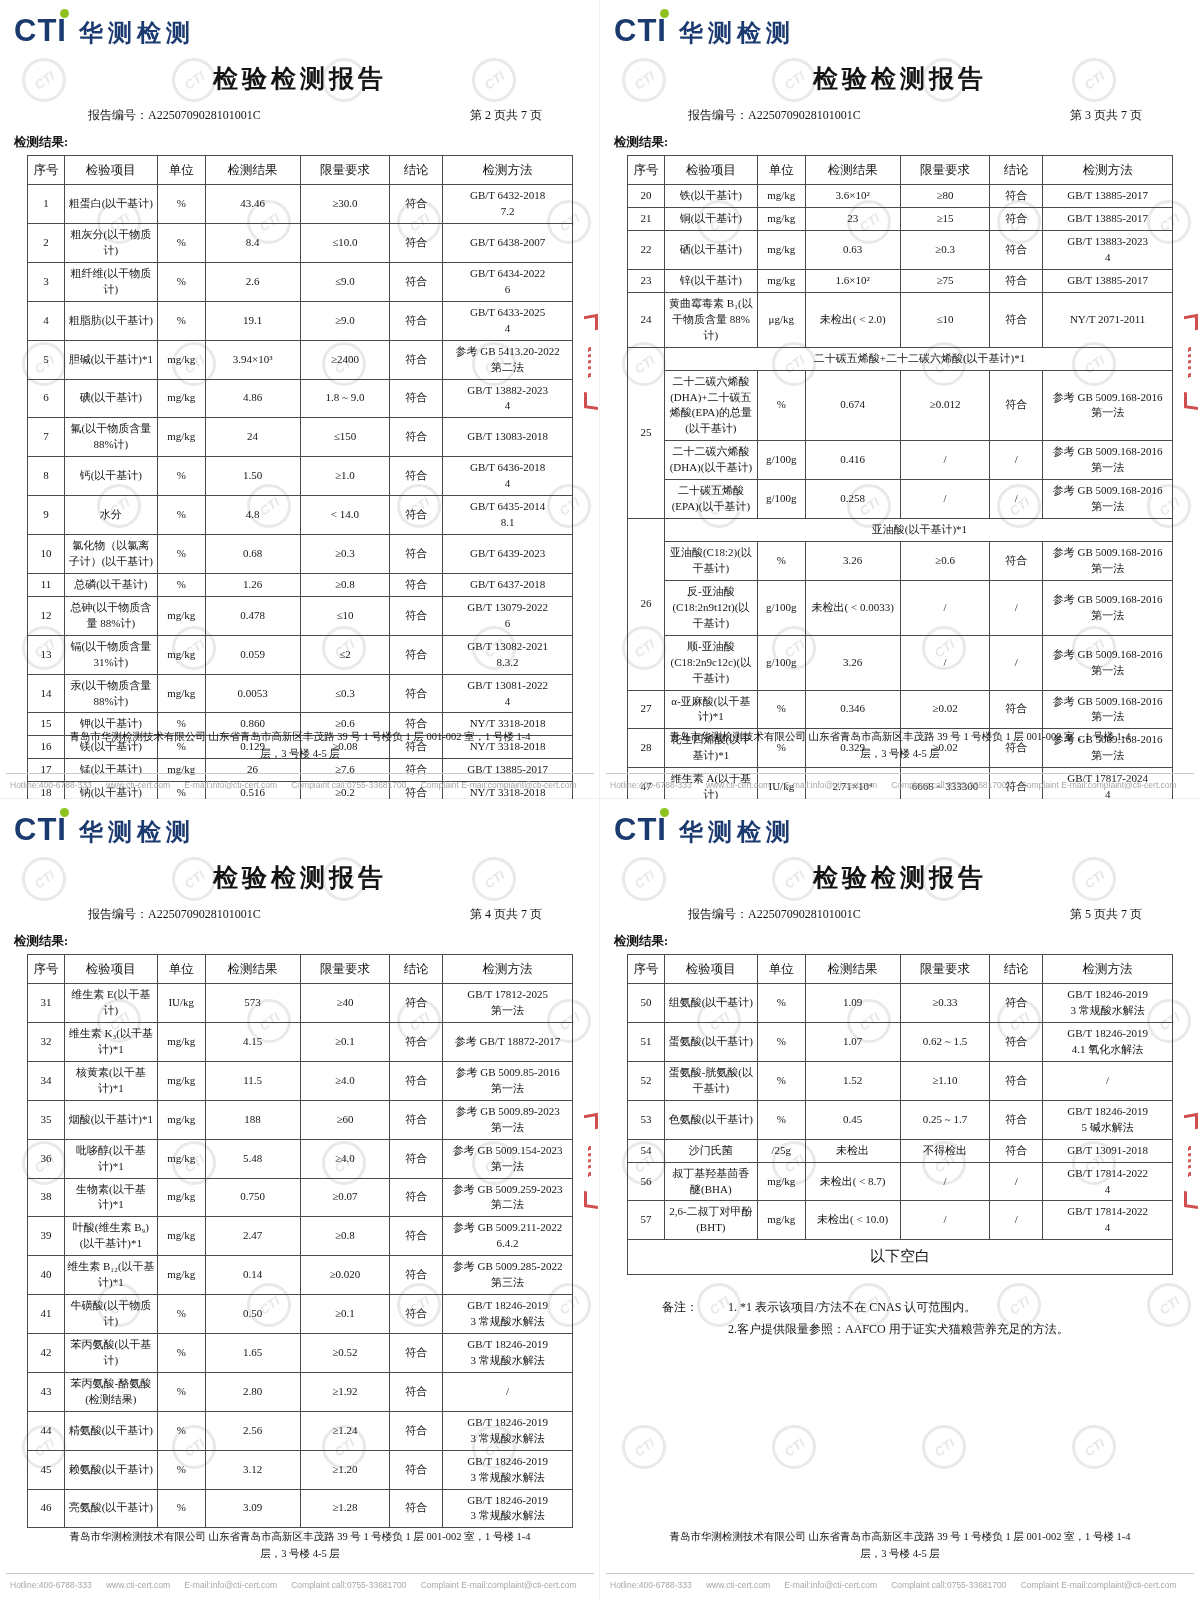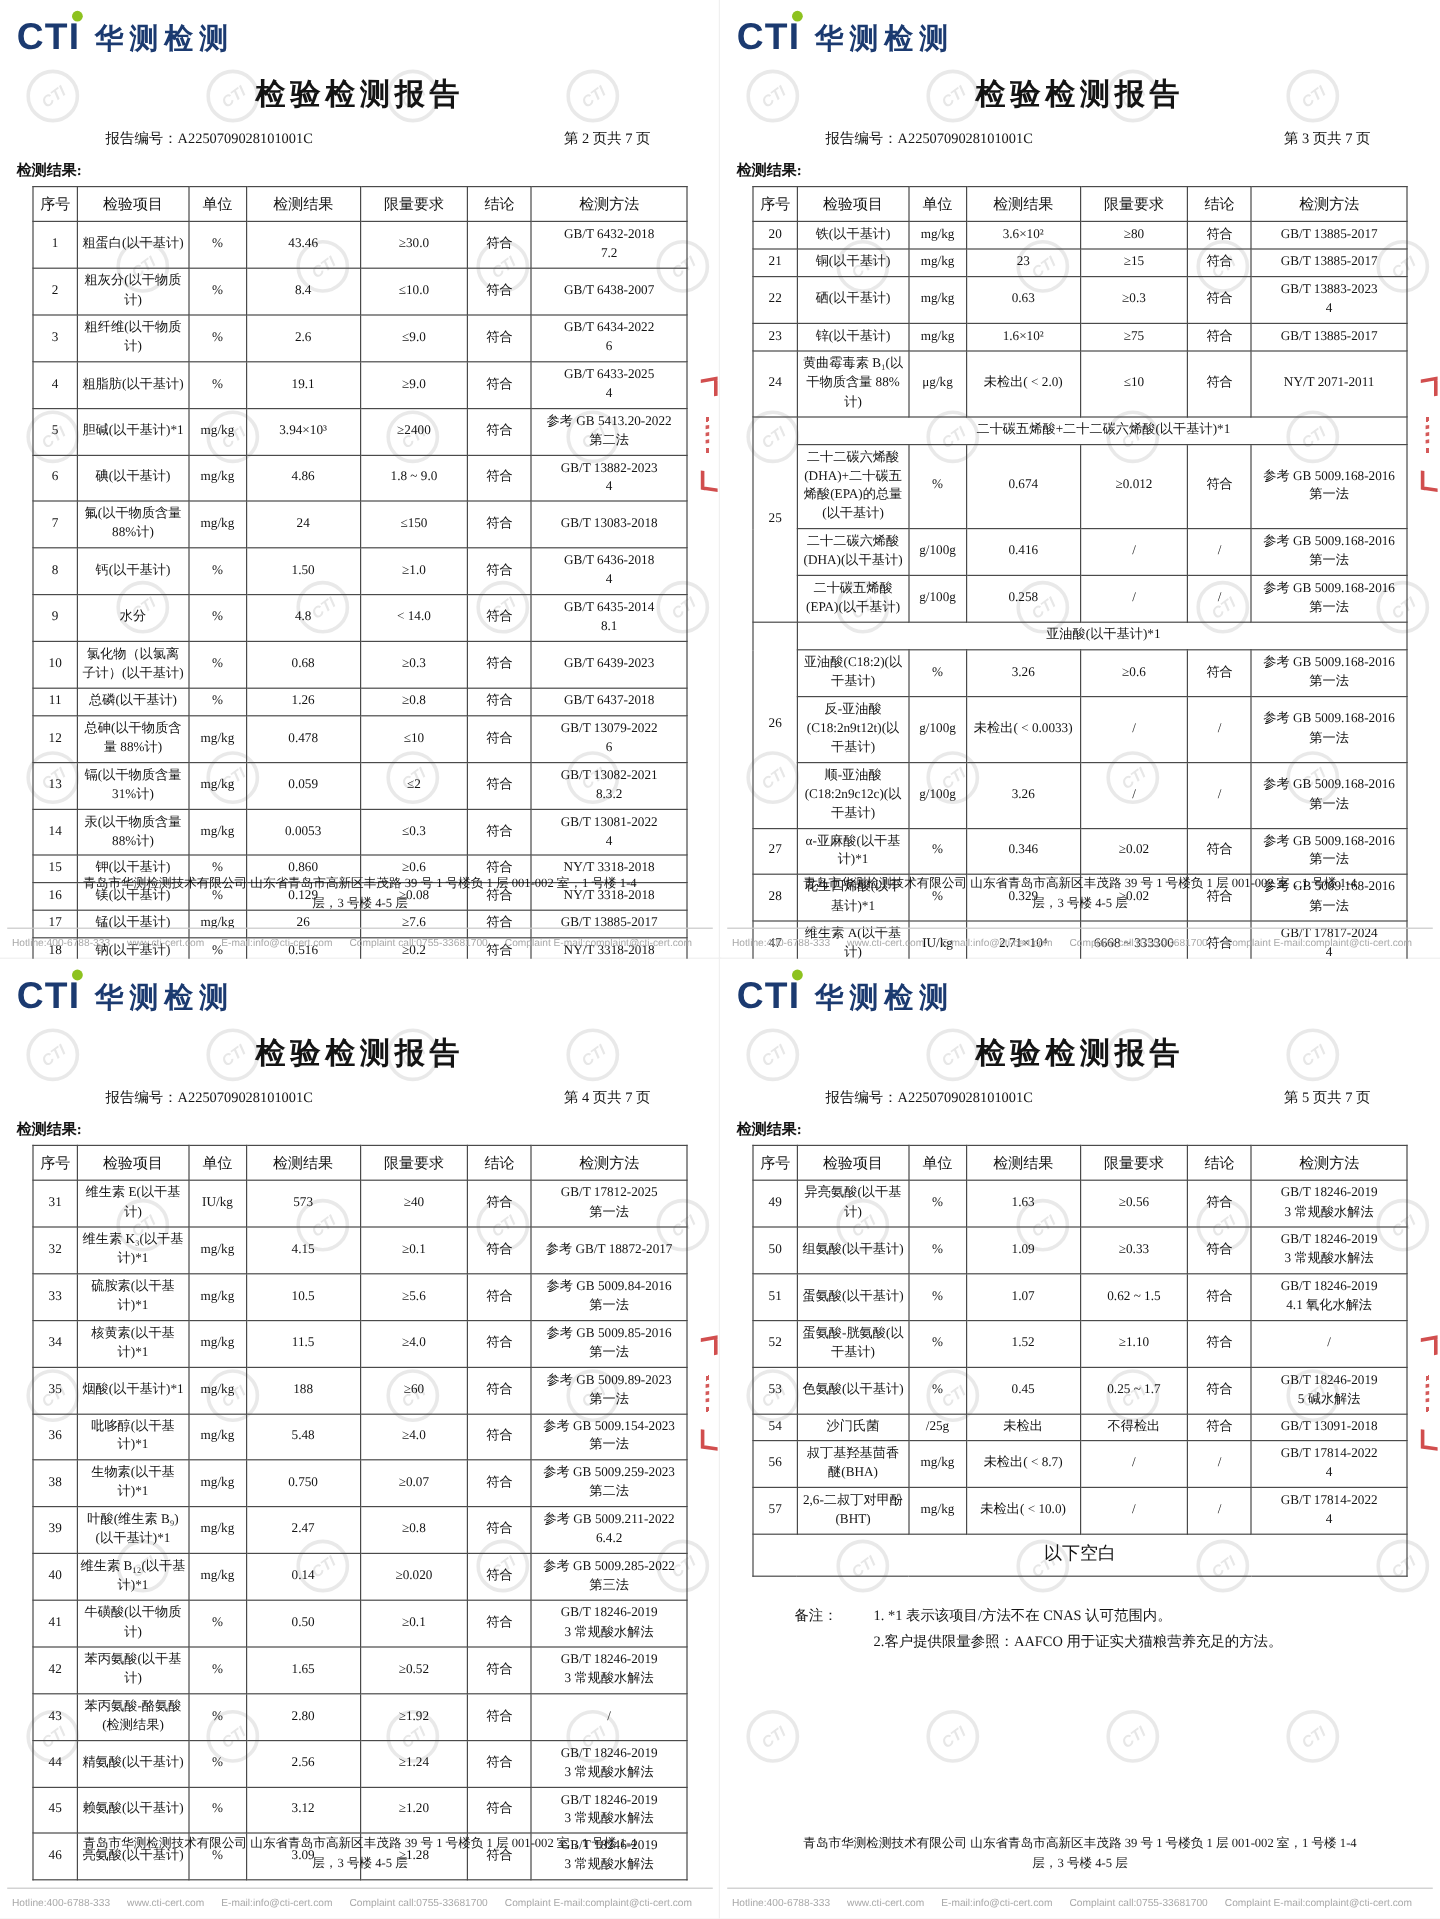--- a/index.html
+++ b/index.html
@@ -699,30 +699,20 @@
           <tr>
             <td class="cell-no">32</td>
             <td class="cell-item">维生素 K₃(以干基计)*1</td>
             <td class="cell-unit">mg/kg</td>
             <td class="cell-result">4.15</td>
             <td class="cell-limit">≥0.1</td>
             <td class="cell-conclusion">符合</td>
             <td class="cell-method">参考 GB/T 18872-2017</td>
           </tr>
           <tr>
-            <td class="cell-no">33</td>
-            <td class="cell-item">硫胺素(以干基计)*1</td>
-            <td class="cell-unit">mg/kg</td>
-            <td class="cell-result">10.5</td>
-            <td class="cell-limit">≥5.6</td>
-            <td class="cell-conclusion">符合</td>
-            <td class="cell-method">参考 GB 5009.84-2016
-第一法</td>
-          </tr>
-          <tr>
             <td class="cell-no">34</td>
             <td class="cell-item">核黄素(以干基计)*1</td>
             <td class="cell-unit">mg/kg</td>
             <td class="cell-result">11.5</td>
             <td class="cell-limit">≥4.0</td>
             <td class="cell-conclusion">符合</td>
             <td class="cell-method">参考 GB 5009.85-2016
 第一法</td>
           </tr>
           <tr>
@@ -943,30 +933,20 @@
           <th>检验项目</th>
           <th>单位</th>
           <th>检测结果</th>
           <th>限量要求</th>
           <th>结论</th>
           <th>检测方法</th>
         </tr>
       </thead>
       <tbody>
           <tr>
-            <td class="cell-no">49</td>
-            <td class="cell-item">异亮氨酸(以干基计)</td>
-            <td class="cell-unit">%</td>
-            <td class="cell-result">1.63</td>
-            <td class="cell-limit">≥0.56</td>
-            <td class="cell-conclusion">符合</td>
-            <td class="cell-method">GB/T 18246-2019
-3  常规酸水解法</td>
-          </tr>
-          <tr>
             <td class="cell-no">50</td>
             <td class="cell-item">组氨酸(以干基计)</td>
             <td class="cell-unit">%</td>
             <td class="cell-result">1.09</td>
             <td class="cell-limit">≥0.33</td>
             <td class="cell-conclusion">符合</td>
             <td class="cell-method">GB/T 18246-2019
 3  常规酸水解法</td>
           </tr>
           <tr>

